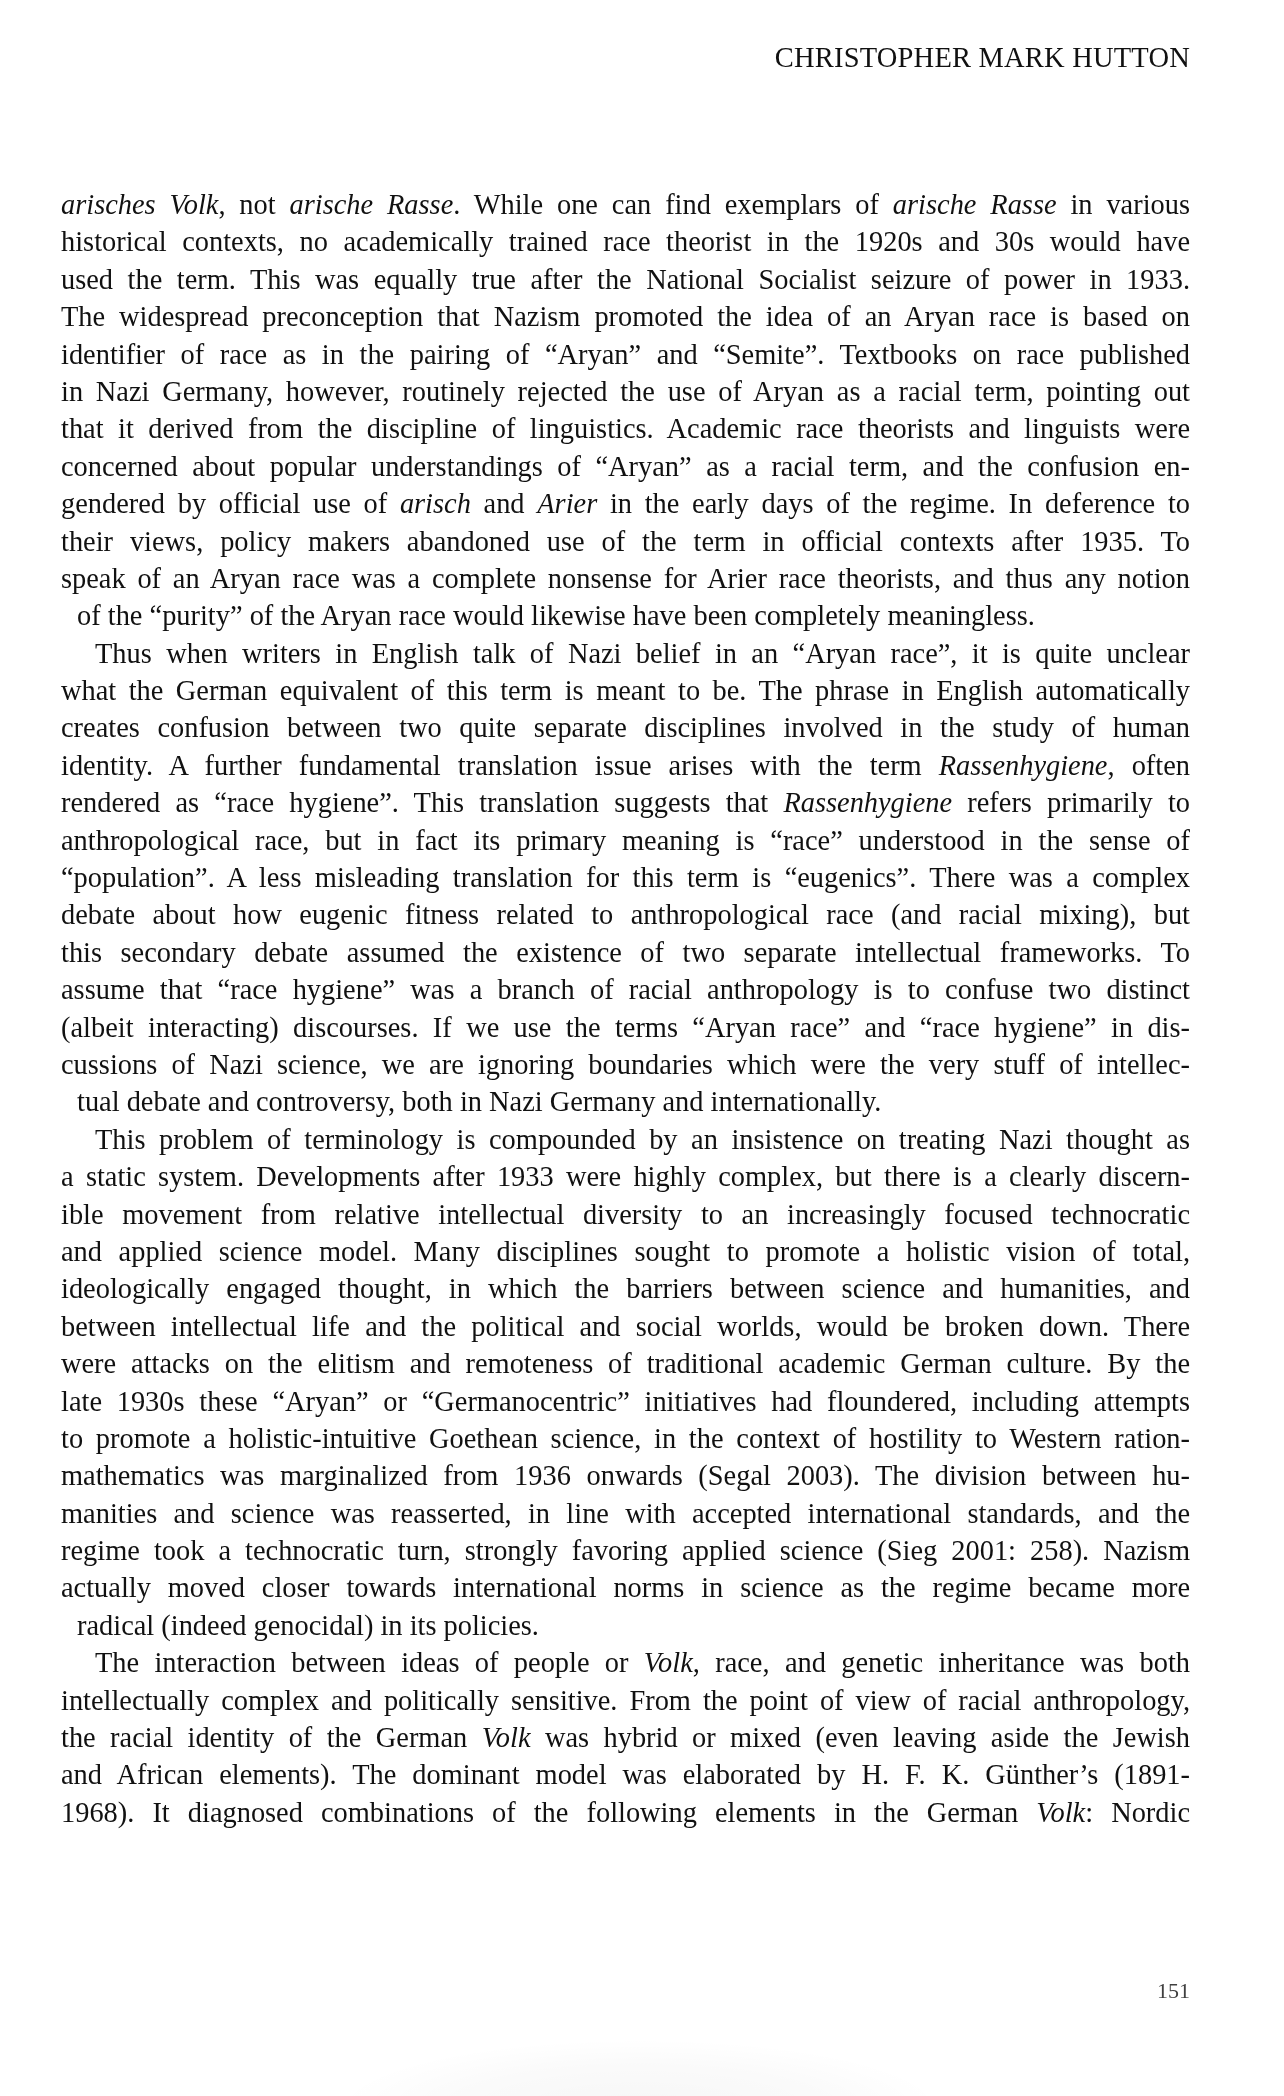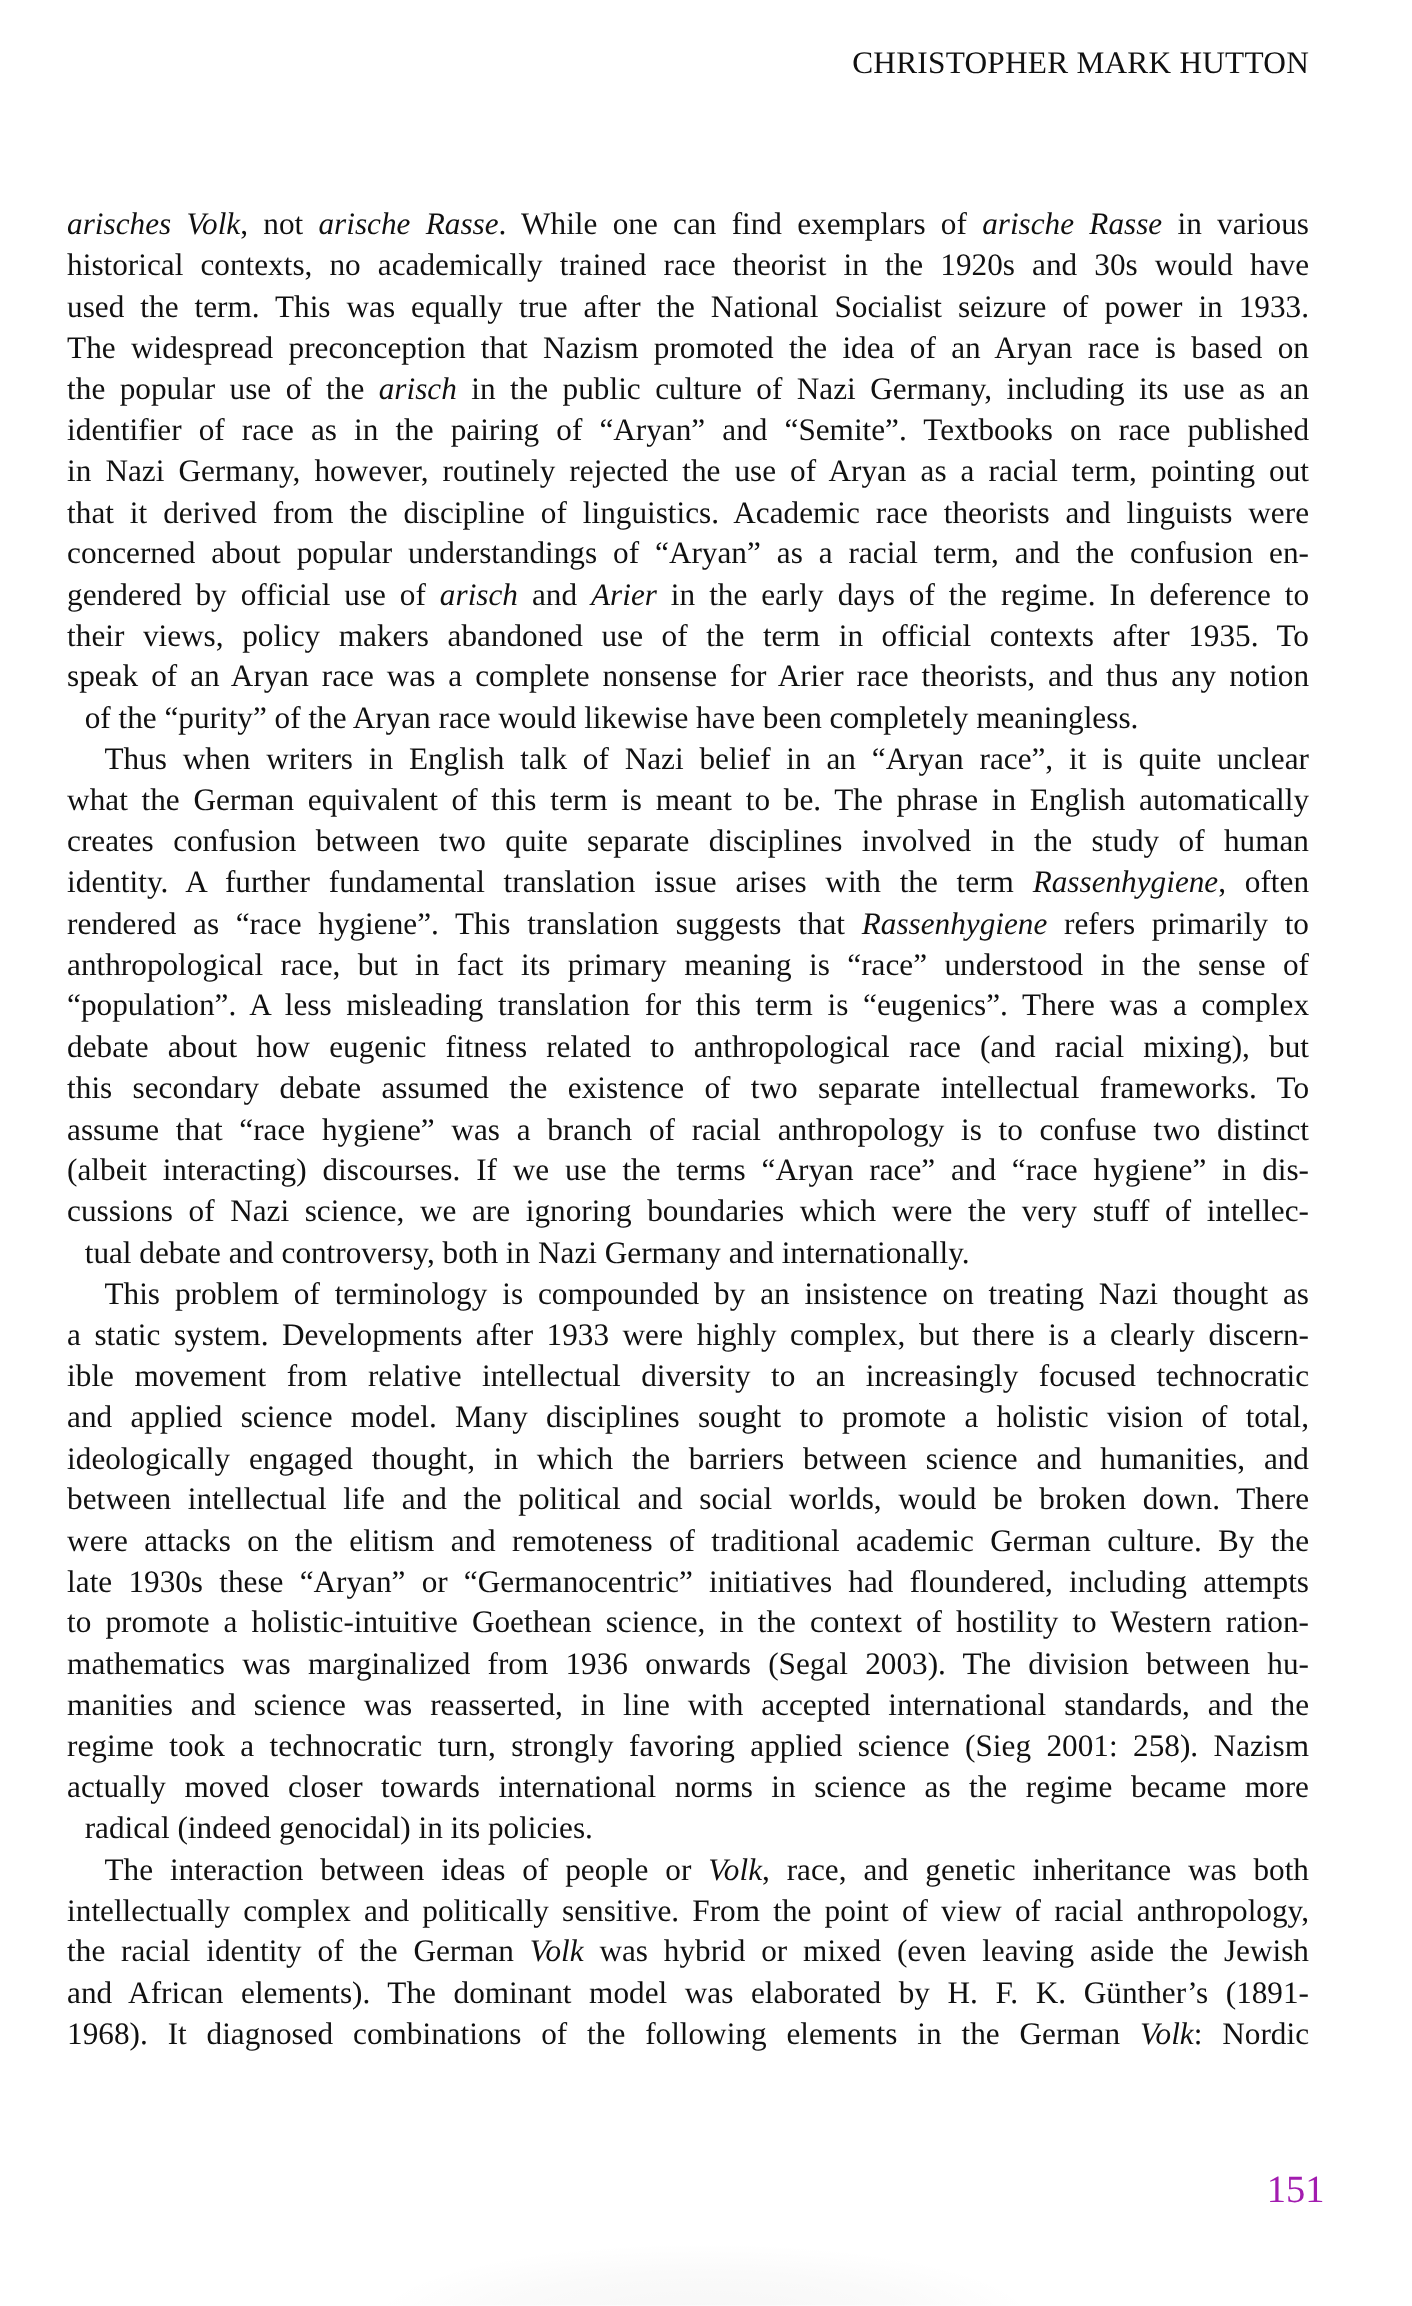--- a/index.html
+++ b/index.html
@@ -56,41 +56,40 @@
     margin-left: 16px;
   }
   .line.indent {
     text-indent: 34px;
   }
   .line em, .line i {
     font-style: italic;
   }
   .folio {
     position: absolute;
-    right: 80px;
+    right: 94px;
     top: 1974px;
-    font-size: 35px;
+    font-size: 22px;
     line-height: 34px;
-    color: #a21caf;
+    color: #404040;
   }
 </style>
 </head>
 <body>
 
 <div class="page-shadow"></div>
 
 <div class="running-head">CHRISTOPHER MARK HUTTON</div>
 
 <div class="body-text" id="body-text">
     <div>
       <span class="line"><em>arisches Volk</em><span>, not </span><em>arische Rasse</em><span>. While one can find exemplars of </span><em>arische Rasse</em><span> in various</span></span>
       <span class="line"><span>historical contexts, no academically trained race theorist in the 1920s and 30s would have</span></span>
       <span class="line"><span>used the term. This was equally true after the National Socialist seizure of power in 1933.</span></span>
       <span class="line"><span>The widespread preconception that Nazism promoted the idea of an Aryan race is based on</span></span>
-      <span class="line"><span>the popular use of the </span><em>arisch</em><span> in the public culture of Nazi Germany, including its use as an</span></span>
       <span class="line"><span>identifier of race as in the pairing of “Aryan” and “Semite”. Textbooks on race published</span></span>
       <span class="line"><span>in Nazi Germany, however, routinely rejected the use of Aryan as a racial term, pointing out</span></span>
       <span class="line"><span>that it derived from the discipline of linguistics. Academic race theorists and linguists were</span></span>
       <span class="line"><span>concerned about popular understandings of “Aryan” as a racial term, and the confusion en-</span></span>
       <span class="line"><span>gendered by official use of </span><em>arisch</em><span> and </span><em>Arier</em><span> in the early days of the regime. In deference to</span></span>
       <span class="line"><span>their views, policy makers abandoned use of the term in official contexts after 1935. To</span></span>
       <span class="line"><span>speak of an Aryan race was a complete nonsense for Arier race theorists, and thus any notion</span></span>
       <span class="line last"><span>of the “purity” of the Aryan race would likewise have been completely meaningless.</span></span>
     </div>
     <div>

